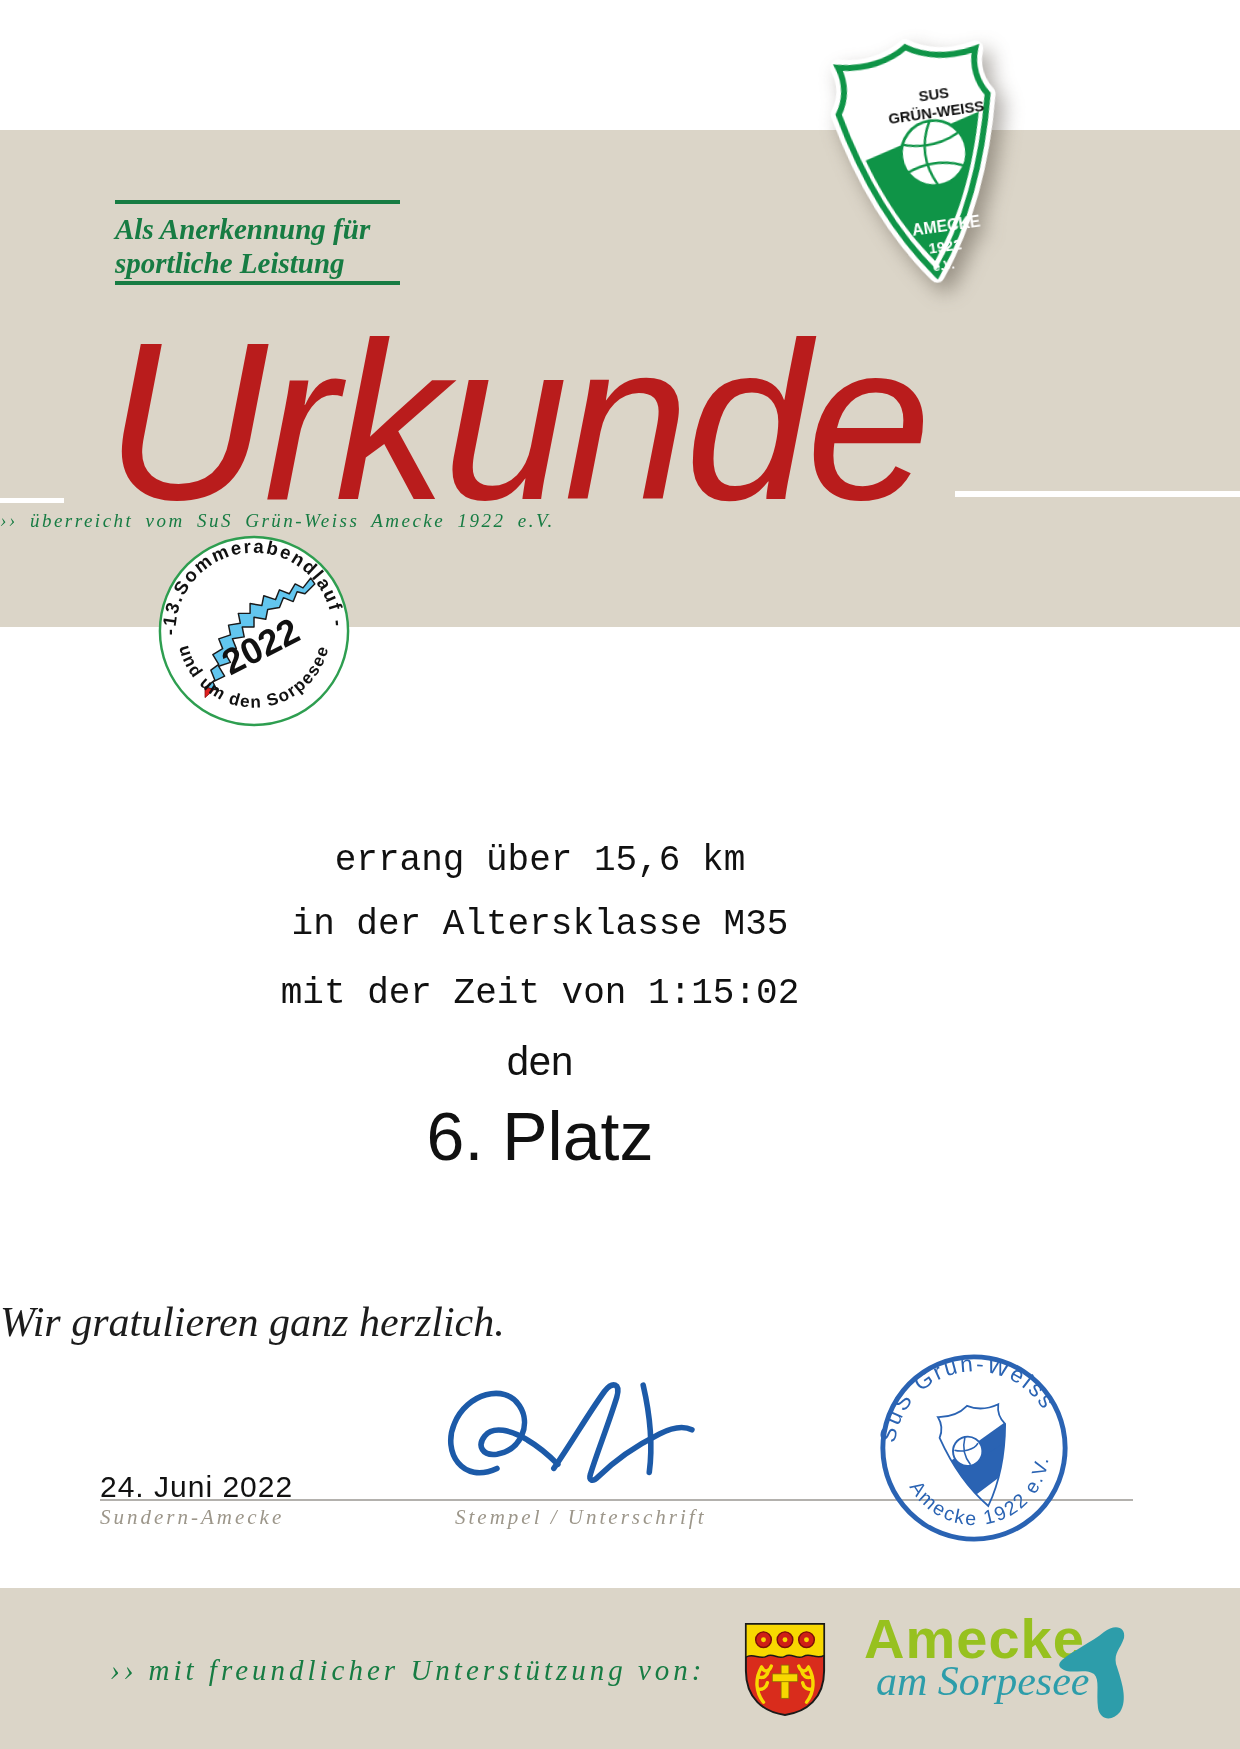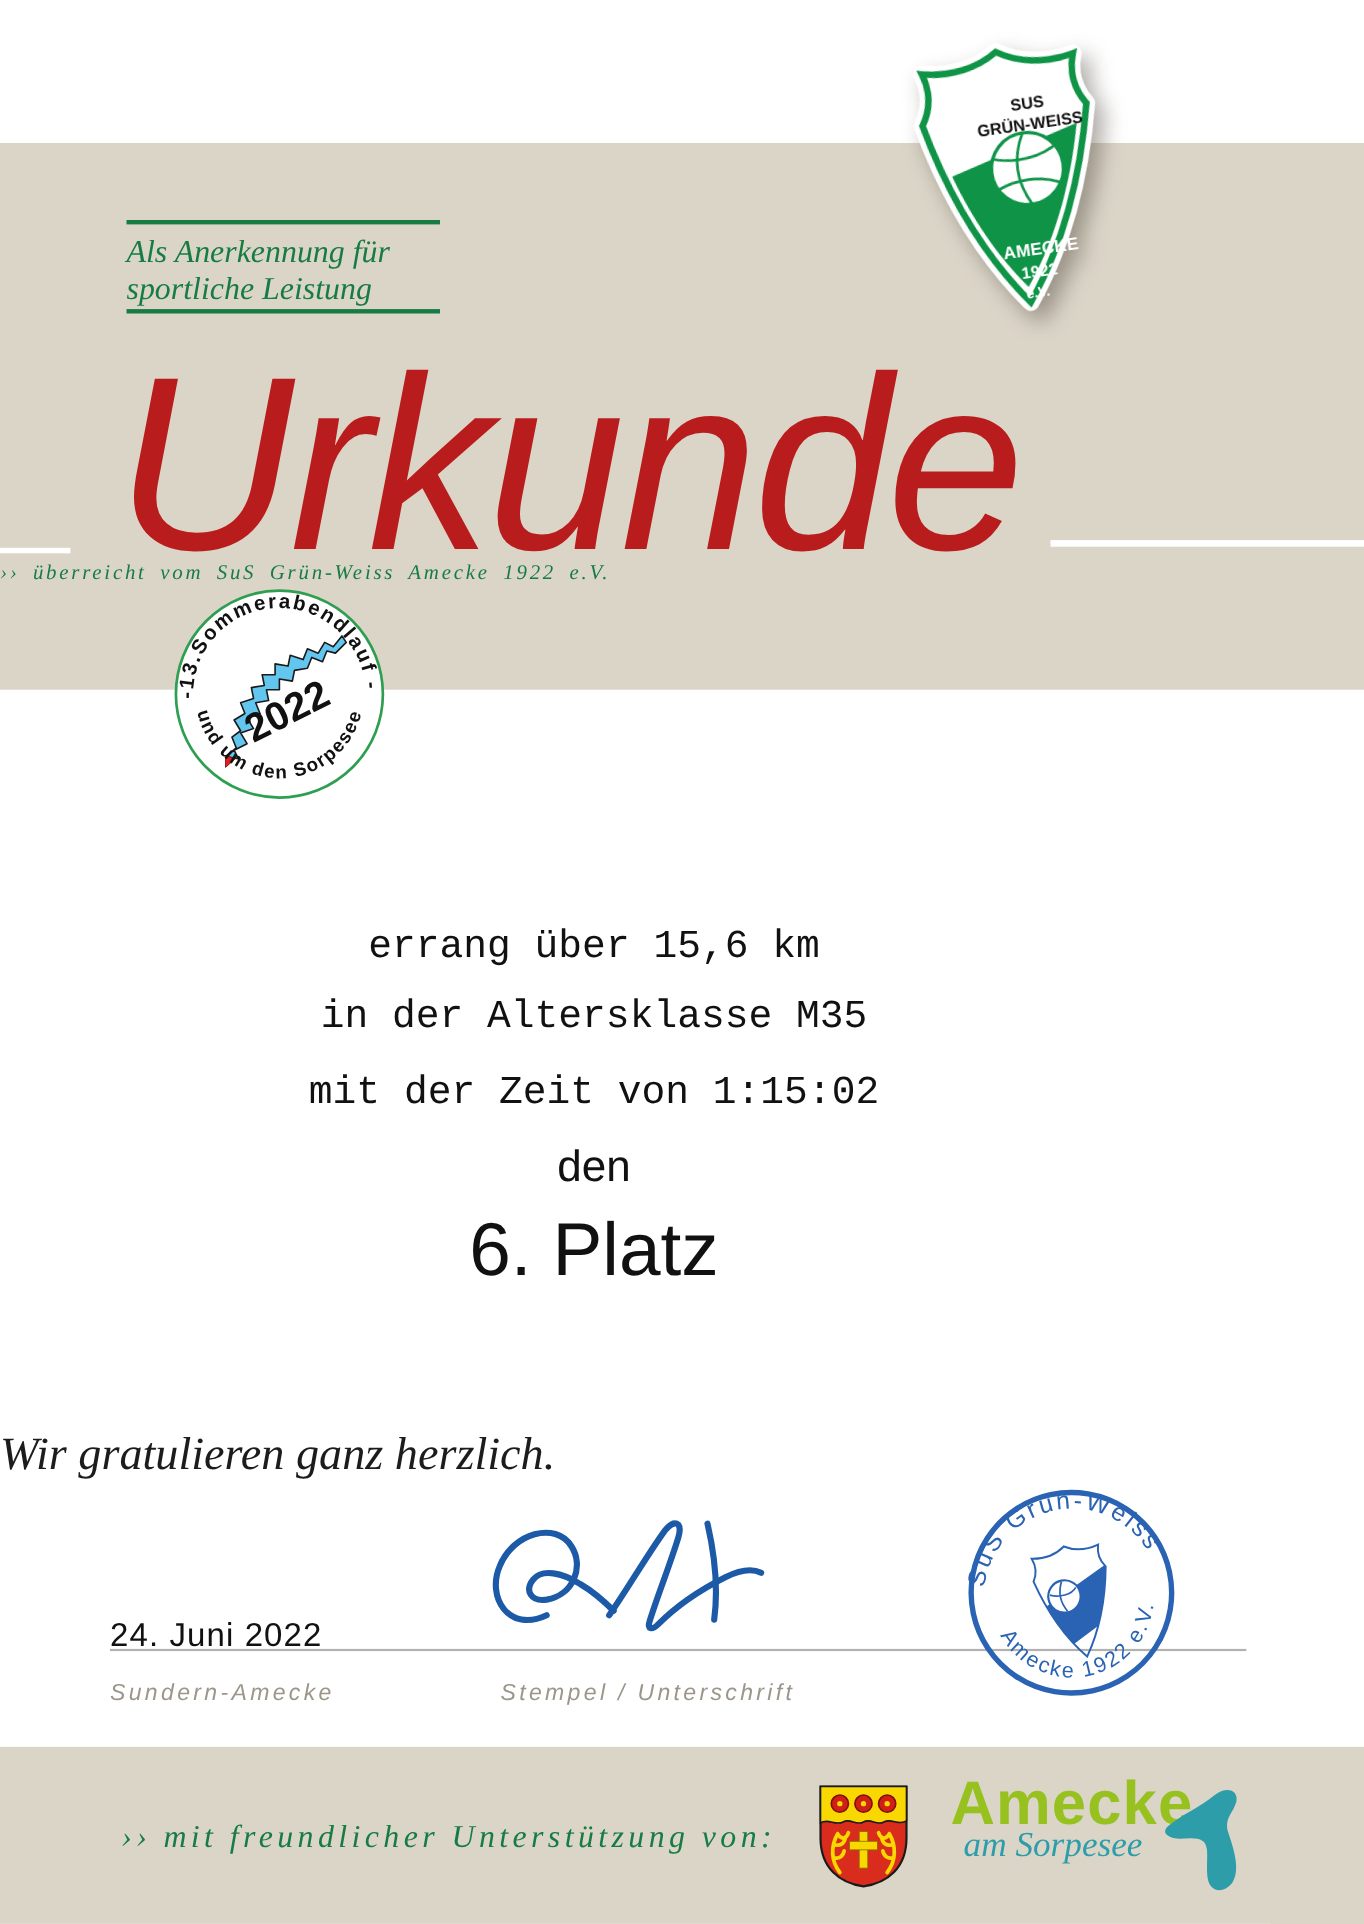--- a/index.html
+++ b/index.html
@@ -3,57 +3,57 @@
 <meta charset="utf-8">
 <style>
   html,body{margin:0;padding:0;background:#fff;}
   .page{position:relative;width:1240px;height:1749px;background:#ffffff;overflow:hidden;
         font-family:"Liberation Sans",sans-serif;color:#111;}
   .band{position:absolute;left:0;width:1240px;background:#dbd5c8;}
   .band.top{top:130px;height:497px;}
   .band.bottom{top:1588px;height:161px;}
   .green-rule{position:absolute;background:#177c43;height:4px;}
   .recognition{position:absolute;left:115px;top:212px;width:320px;
-        font-family:"Liberation Serif",serif;font-style:italic;font-weight:normal;
+        font-family:"Liberation Serif",serif;font-style:italic;font-weight:bold;
         font-size:29px;line-height:1.18;color:#177c43;}
   .urkunde{position:absolute;left:105px;top:309px;width:1000px;
         font-family:Liberation Sans, sans-serif;font-style:italic;font-weight:normal;
         font-size:225px;line-height:1;color:#b91c1c;letter-spacing:-4px;white-space:nowrap;}
   .white-line{position:absolute;background:#ffffff;}
   .presented{position:absolute;left:0;top:510px;width:988px;
         font-family:"Liberation Serif",serif;font-style:italic;font-size:19px;
         letter-spacing:2.5px;word-spacing:5px;color:#177c43;}
   .center-col{position:absolute;left:0;width:1080px;text-align:center;line-height:1;}
   .recipient{top:755px;font-size:64px;}
   .ach{font-size:36px;font-family:Liberation Mono, monospace;}
   .l-ach{top:843px;}
   .l-age{top:907px;}
   .l-time{top:976px;}
   .l-den{top:1041px;font-size:40px;}
   .l-rank{top:1102px;font-size:68px;}
   .congrats{position:absolute;left:0;top:1298px;width:1120px;text-align:left;
         font-family:"Liberation Serif",serif;font-style:italic;font-size:42px;color:#1c1c1c;}
   .date{position:absolute;left:100px;top:1470px;font-size:30px;letter-spacing:1px;color:#111;}
   .sig-line{position:absolute;left:100px;top:1499px;width:1033px;height:2px;background:#b3b1ad;}
-  .sig-label{position:absolute;top:1505px;font-family:Liberation Sans, sans-serif;
-        font-style:italic;font-size:21px;letter-spacing:3px;color:#9c968a;margin-top:22px;}
+  .sig-label{position:absolute;top:1505px;font-family:Liberation Serif, serif;
+        font-style:italic;font-size:21px;letter-spacing:3px;color:#9c968a;}
   .lbl-place{left:100px;}
   .lbl-stamp{left:455px;}
   .support{position:absolute;left:110px;top:1654px;font-family:"Liberation Serif",serif;
         font-style:italic;font-size:29px;letter-spacing:4px;color:#177c43;text-align:center;}
   .crest-wrap{position:absolute;left:822px;top:34px;width:198px;height:252px;
         transform:rotate(-8deg);filter:drop-shadow(7px 11px 10px rgba(70,62,50,.45));}
   .event-stamp{position:absolute;left:156px;top:533px;width:196px;height:196px;}
   .club-stamp{position:absolute;left:876px;top:1350px;width:196px;height:196px;}
   .signature{position:absolute;left:432px;top:1375px;width:268px;height:132px;}
   .coat{position:absolute;left:742px;top:1620px;width:86px;height:98px;}
   .sponsor-name{position:absolute;left:864px;top:1611px;font-size:56px;font-weight:bold;
         letter-spacing:1px;color:#97c11f;line-height:1;}
   .sponsor-sub{position:absolute;left:876px;top:1660px;font-family:"Liberation Serif",serif;
-        font-style:italic;font-size:32px;color:#2d9daa;line-height:1;text-align:right;}
+        font-style:italic;font-size:42px;color:#2d9daa;line-height:1;text-align:right;}
   .sponsor-lake{position:absolute;left:1056px;top:1622px;width:82px;height:100px;}
 </style>
 </head>
 <body>
 
 <div class="page">
 
   <div class="band top"></div>
   <div class="band bottom"></div>
 

